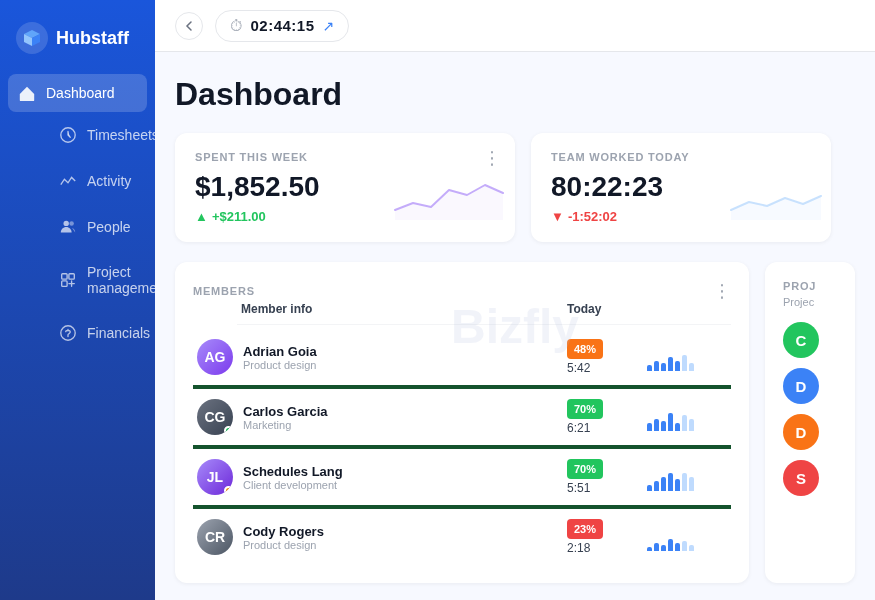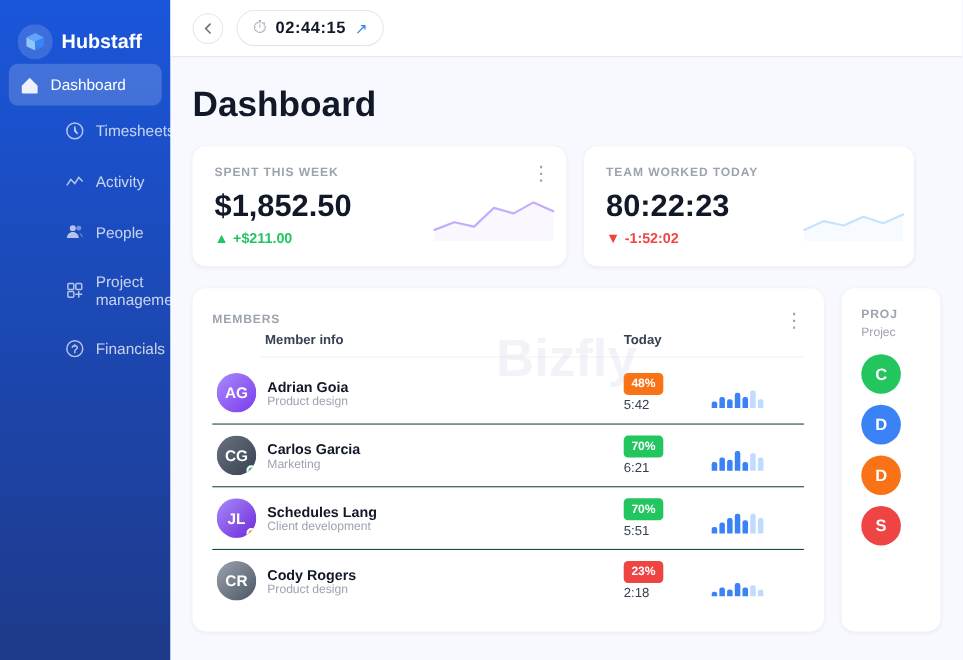--- a/index.html
+++ b/index.html
@@ -12,21 +12,21 @@
       background: linear-gradient(180deg, #1a56db 0%, #1e3a8a 100%);
       height: 600px;
       display: flex;
       flex-direction: column;
       padding-top: 10px;
     }
     .sidebar-logo {
       display: flex;
       align-items: center;
       gap: 8px;
-      padding: 12px 16px 4px;
+      padding: 12px 16px 20px;
       text-align: center;
     }
     .logo-icon {
       width: 32px;
       height: 32px;
     }
     .logo-text {
       color: white;
       font-size: 18px;
       font-weight: 700;
@@ -224,21 +224,21 @@
       font-size: 12px;
       font-weight: 600;
       color: #374151;
     }
 
     .member-row {
       display: grid;
       grid-template-columns: 1fr 80px 80px;
       align-items: center;
       padding: 10px 4px;
-      border-bottom: 1px solid #14532d;
+      border-bottom: 4px solid #14532d;
     }
     .member-info {
       display: flex;
       align-items: center;
       gap: 10px;
     }
     .avatar {
       width: 36px;
       height: 36px;
       border-radius: 50%;

